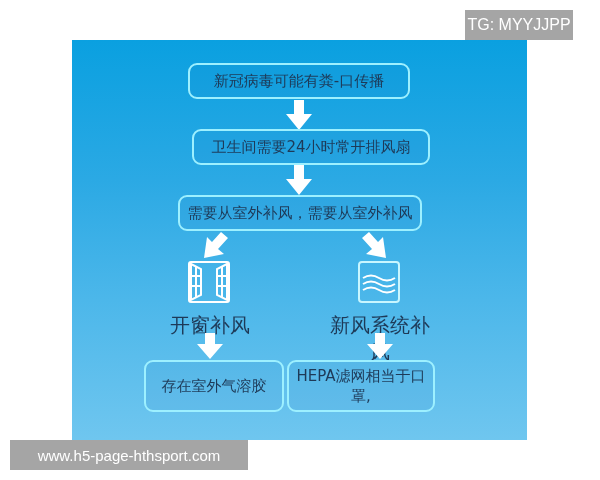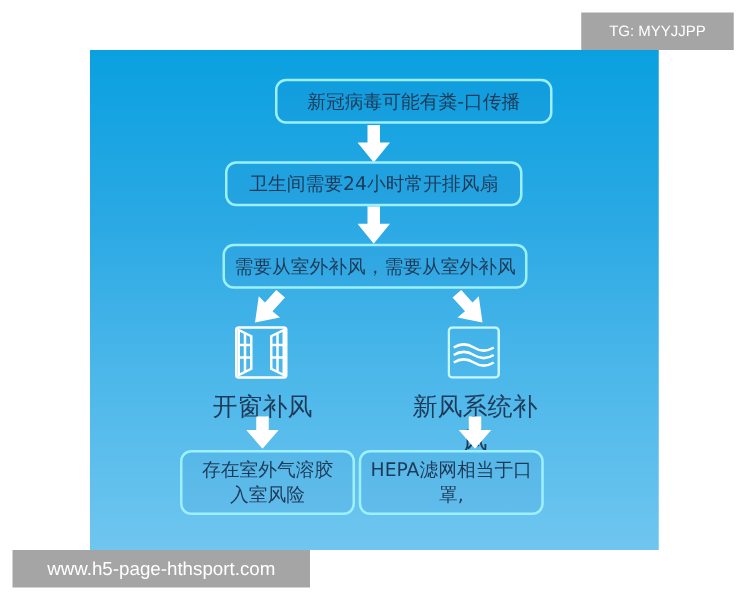--- a/index.html
+++ b/index.html
@@ -35,31 +35,31 @@
       font-family: "Liberation Sans", sans-serif;
       display: flex; align-items: center; justify-content: center;
     }
     svg { display: block; }
   </style>
 </head>
 <body>
 
 <div class="panel"></div>
 
-<div class="box" style="left:188px; top:63px; width:222px; height:36px;margin-left:32px;">
+<div class="box" style="left:188px; top:63px; width:222px; height:36px;">
   <span>新冠病毒可能有粪-口传播</span>
 </div>
 
 <div class="arrow-down" style="left:286px; top:100px;">
   <svg width="26" height="30" viewBox="0 0 26 30">
       <path d="M8 0 H18 V14 H26 L13 30 L0 14 H8 Z" fill="#ffffff"></path>
     </svg>
 </div>
 
-<div class="box" style="left:180px; top:129px; width:238px; height:36px;">
+<div class="box" style="left:192px; top:129px; width:238px; height:36px;">
   <span>卫生间需要24小时常开排风扇</span>
 </div>
 
 <div class="arrow-down" style="left:286px; top:165px;">
   <svg width="26" height="30" viewBox="0 0 26 30">
       <path d="M8 0 H18 V14 H26 L13 30 L0 14 H8 Z" fill="#ffffff"></path>
     </svg>
 </div>
 
 <div class="box" style="left:178px; top:195px; width:244px; height:36px;">
@@ -110,25 +110,24 @@
     </svg>
 </div>
 <div class="arrow-down" style="left:367px; top:333px;">
   <svg width="26" height="26" viewBox="0 0 26 26">
       <path d="M8 0 H18 V11 H26 L13 26 L0 11 H8 Z" fill="#ffffff"></path>
     </svg>
 </div>
 
 <div class="box" style="left:144px; top:360px; width:140px; height:52px; flex-direction:column;">
   <span>存在室外气溶胶</span>
-  <span>入室风险</span>
 </div>
 
 <div class="box" style="left:287px; top:360px; width:148px; height:52px; flex-direction:column;">
   <span>HEPA滤网相当于口罩,</span>
 </div>
 
-<div class="badge" style="left:465px; top:10px; width:122px; height:30px; font-size:12px;">
+<div class="badge" style="left:465px; top:10px; width:108px; height:30px; font-size:16px;">
   <span>TG: MYYJJPP</span>
 </div>
 <div class="badge" style="left:10px; top:440px; width:238px; height:30px; font-size:15px;">
   <span>www.h5-page-hthsport.com</span>
 </div>
 
 </body></html>

